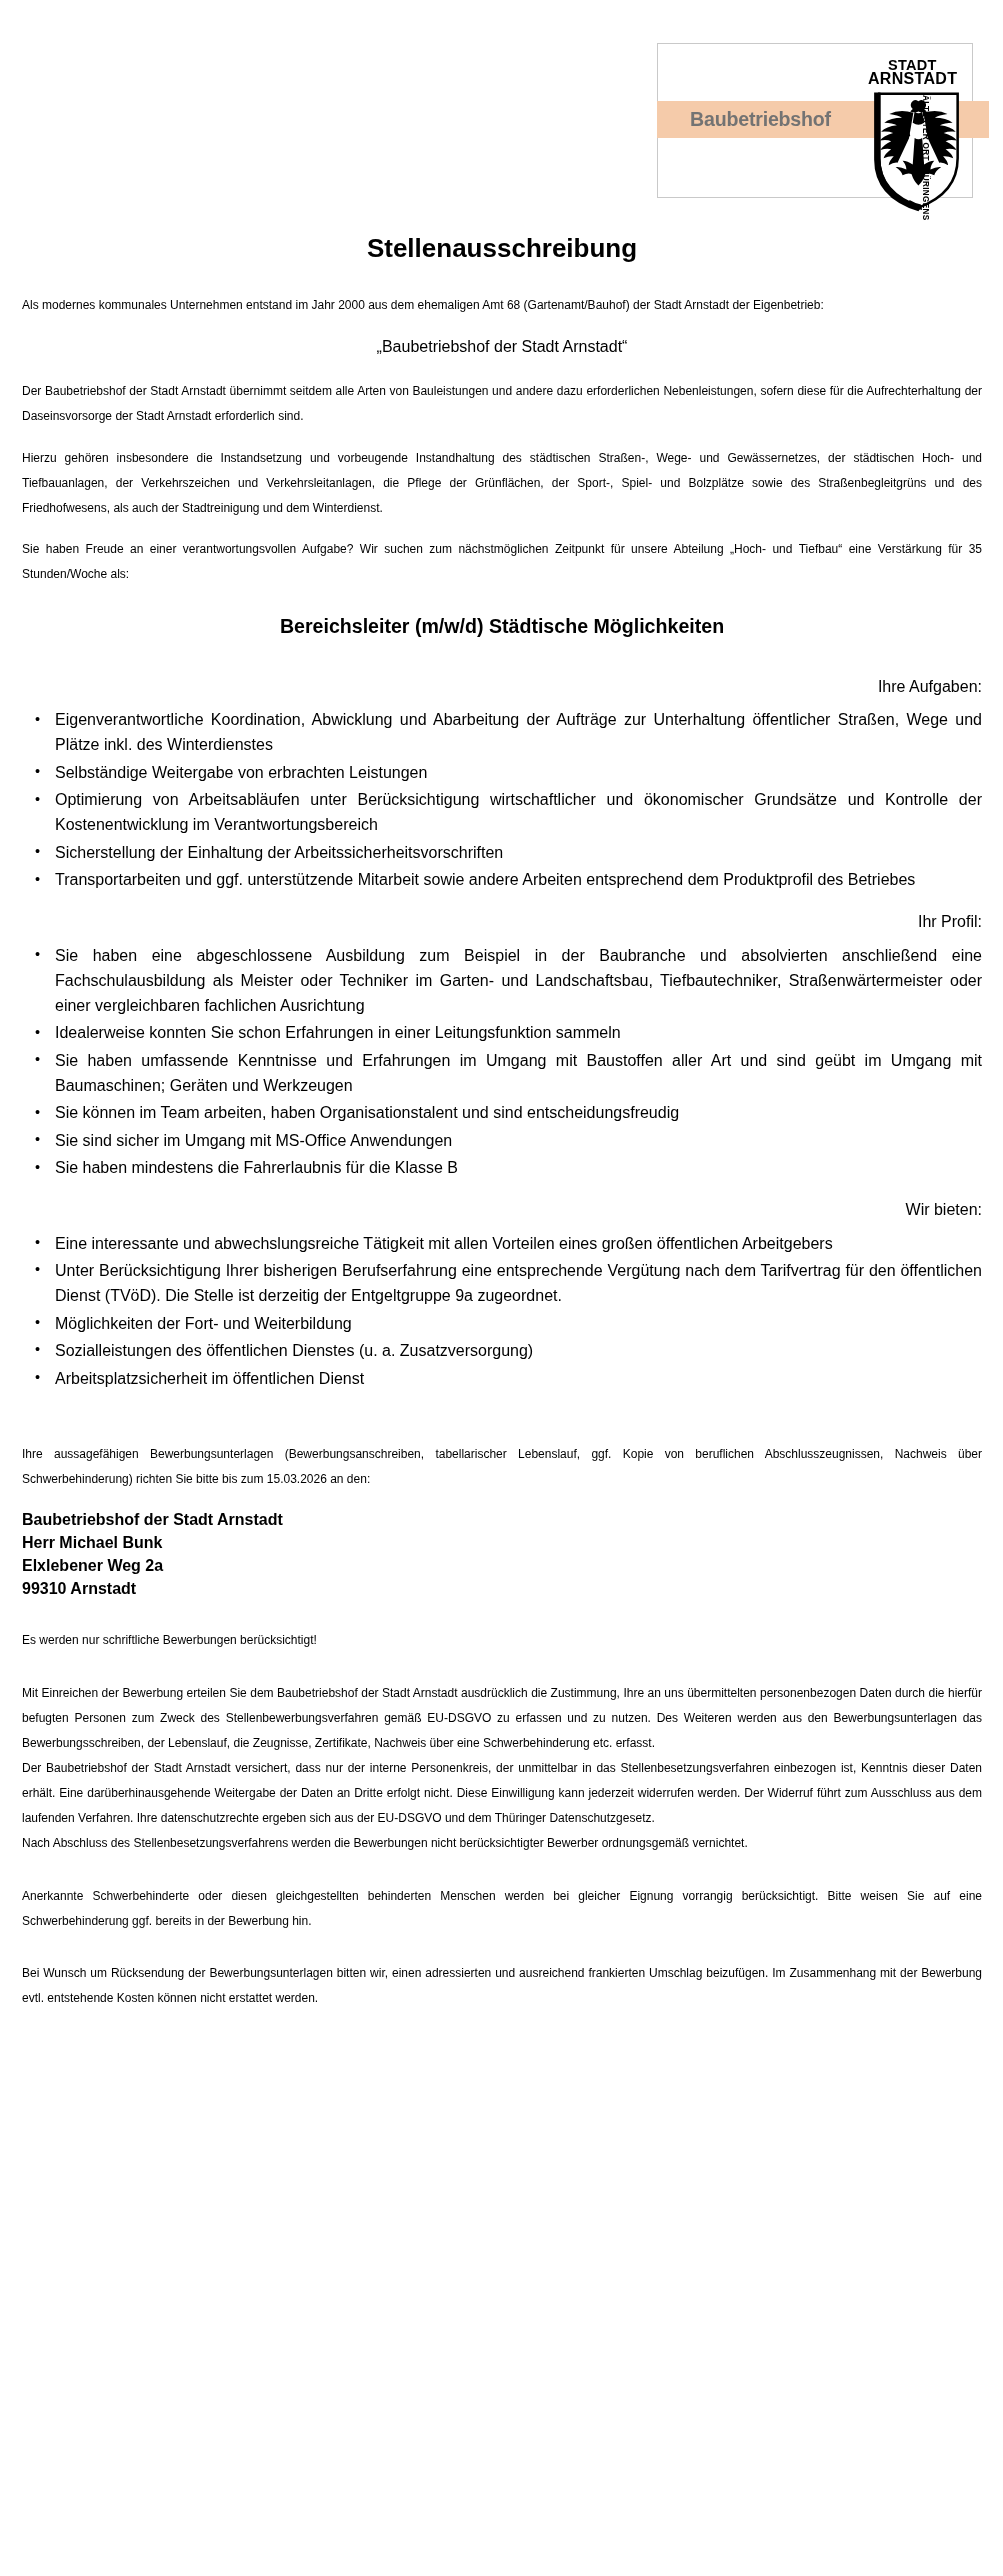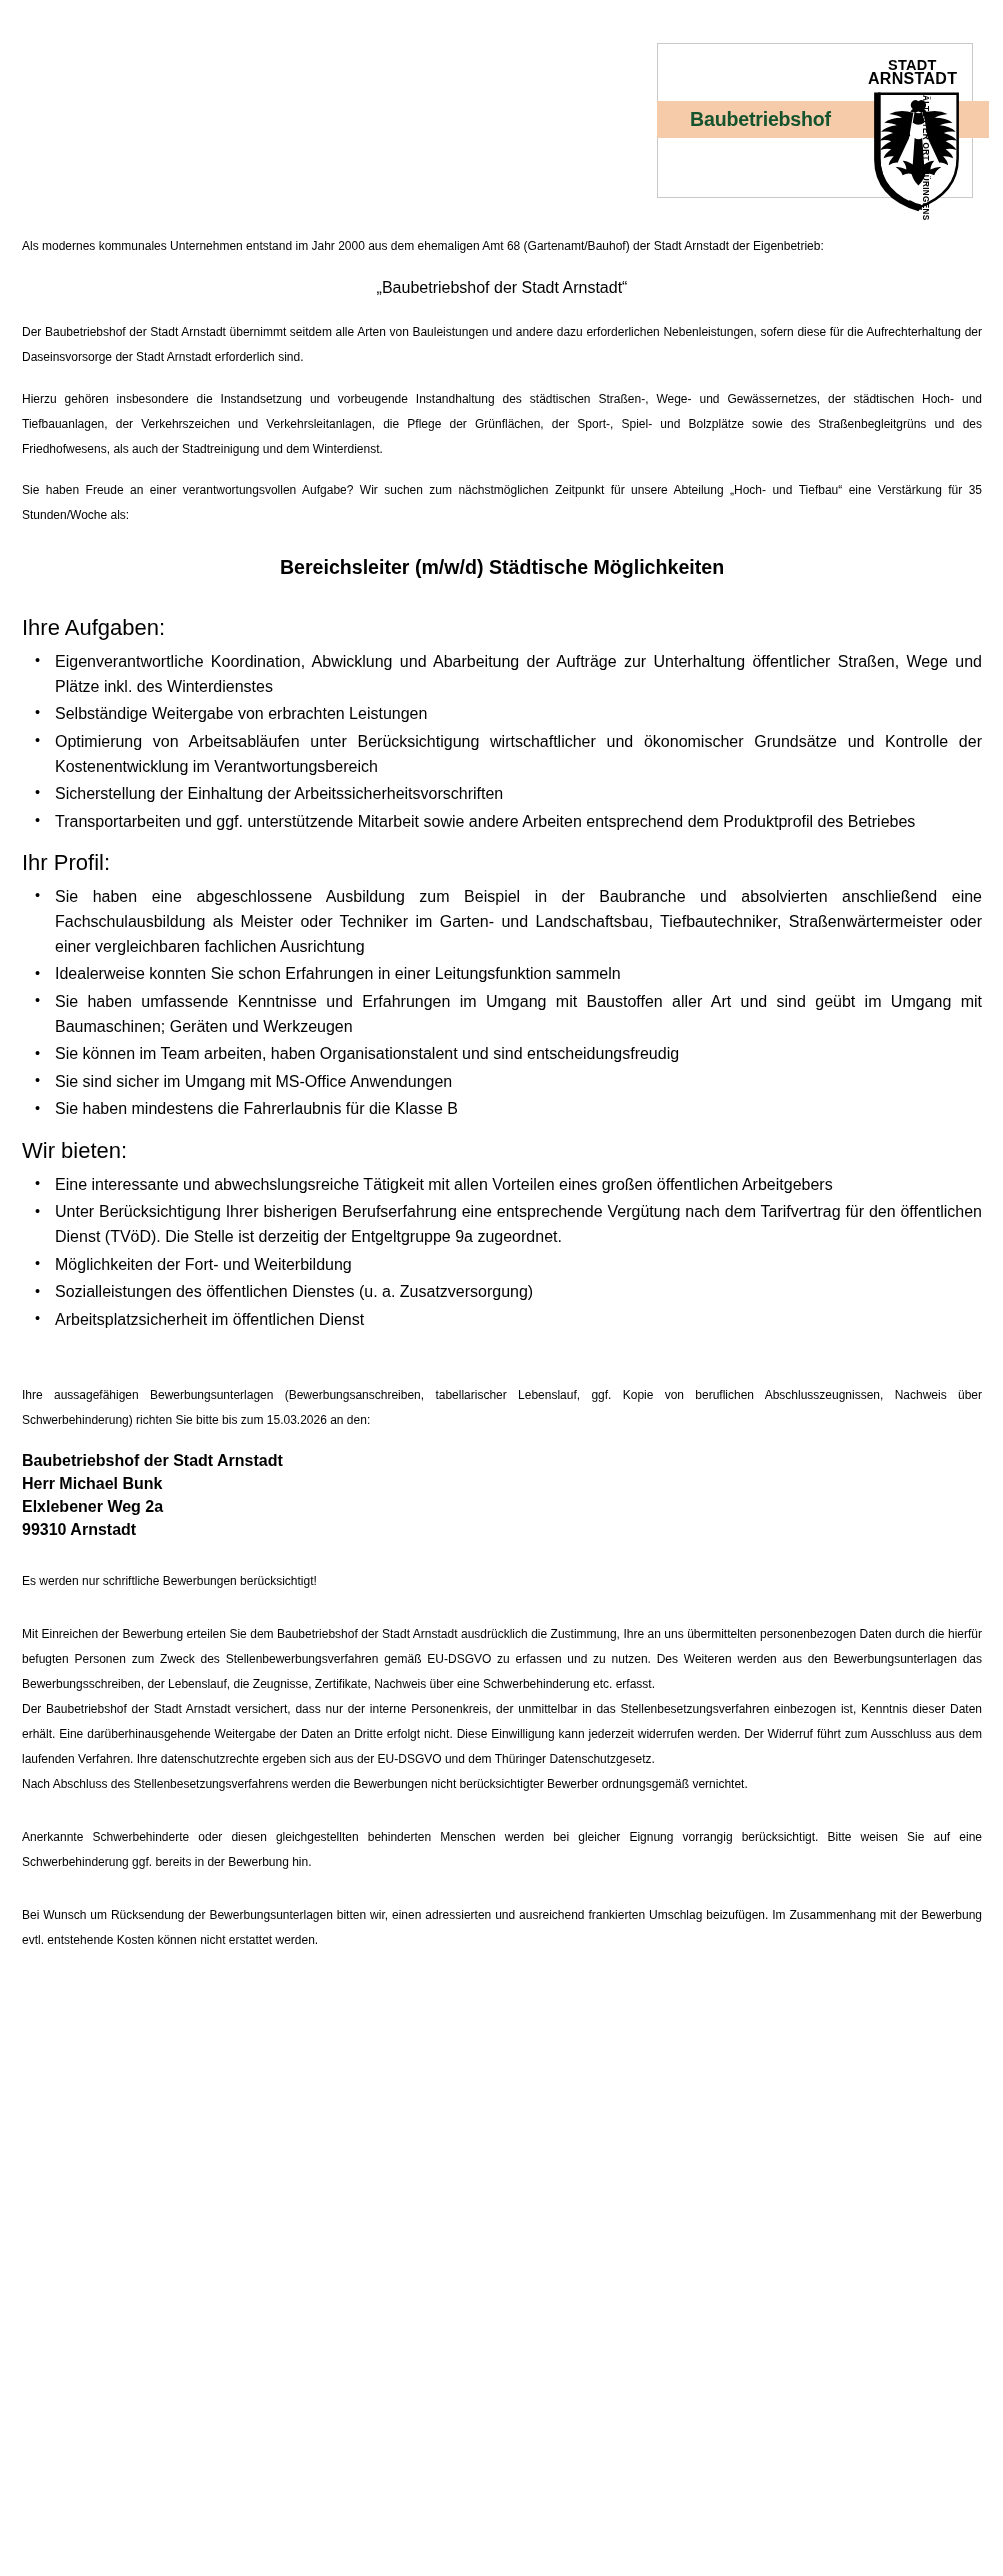--- a/index.html
+++ b/index.html
@@ -47,21 +47,21 @@
     height: 37px;
     background: #f5cbaa;
   }
   .band-label {
     position: absolute;
     left: 690px;
     top: 107px;
     font-size: 19.6px;
     font-weight: 700;
     letter-spacing: -0.2px;
-    color: #14532d;
+    color: #737373;
     line-height: 24px;
     white-space: nowrap;
   }
 
   
   .coa {
     position: absolute;
     left: 855px;
     top: 49px;
     width: 130px;
@@ -136,23 +136,23 @@
   h2.job-title {
     margin: 28px 0 35px 0;
     text-align: center;
     font-size: 19.6px;
     font-weight: 700;
     line-height: 1.2;
   }
 
   p.section-label {
     margin: 0 0 8.9px 0;
-    font-size: 22px;
-    line-height: 25px;
-    text-align: left;
+    font-size: 16px;
+    line-height: 25px;
+    text-align: right;
   }
 
   ul.bullets {
     margin: 0 0 16.4px 0;
     padding: 0 0 0 33px;
     list-style: none;
   }
   ul.bullets > li {
     position: relative;
     font-size: 16px;
@@ -220,20 +220,21 @@
         <path d="M84 232 q12 8 22 10 l-2 -9 q-10 -2 -18 -7z" fill="#000000"></path>
       </svg>
       <div class="coa-word-top">STADT</div>
       <div class="coa-word-main">ARNSTADT</div>
       <div class="coa-arc">ÄLTESTER ORT THÜRINGENS</div>
     </div>
   </div>
 
   <div class="content">
 
+    <h1 class="doc-title">Stellenausschreibung</h1>
 
     <p class="para">Als modernes kommunales Unternehmen entstand im Jahr 2000 aus dem ehemaligen Amt 68 (Gartenamt/Bauhof) der Stadt Arnstadt der Eigenbetrieb:</p>
 
     <p class="centered-bold">„Baubetriebshof der Stadt Arnstadt“</p>
 
     <p class="para">Der Baubetriebshof der Stadt Arnstadt übernimmt seitdem alle Arten von Bauleistungen und andere dazu erforderlichen Nebenleistungen, sofern diese für die Aufrechterhaltung der Daseinsvorsorge der Stadt Arnstadt erforderlich sind.</p>
 
     <p class="para">Hierzu gehören insbesondere die Instandsetzung und vorbeugende Instandhaltung des städtischen Straßen-, Wege- und Gewässernetzes, der städtischen Hoch- und Tiefbauanlagen, der Verkehrszeichen und Verkehrsleitanlagen, die Pflege der Grünflächen, der Sport-, Spiel- und Bolzplätze sowie des Straßenbegleitgrüns und des Friedhofwesens, als auch der Stadtreinigung und dem Winterdienst.</p>
 
     <p class="para">Sie haben Freude an einer verantwortungsvollen Aufgabe? Wir suchen zum nächstmöglichen Zeitpunkt für unsere Abteilung „Hoch- und Tiefbau“ eine Verstärkung für 35 Stunden/Woche als:</p>

